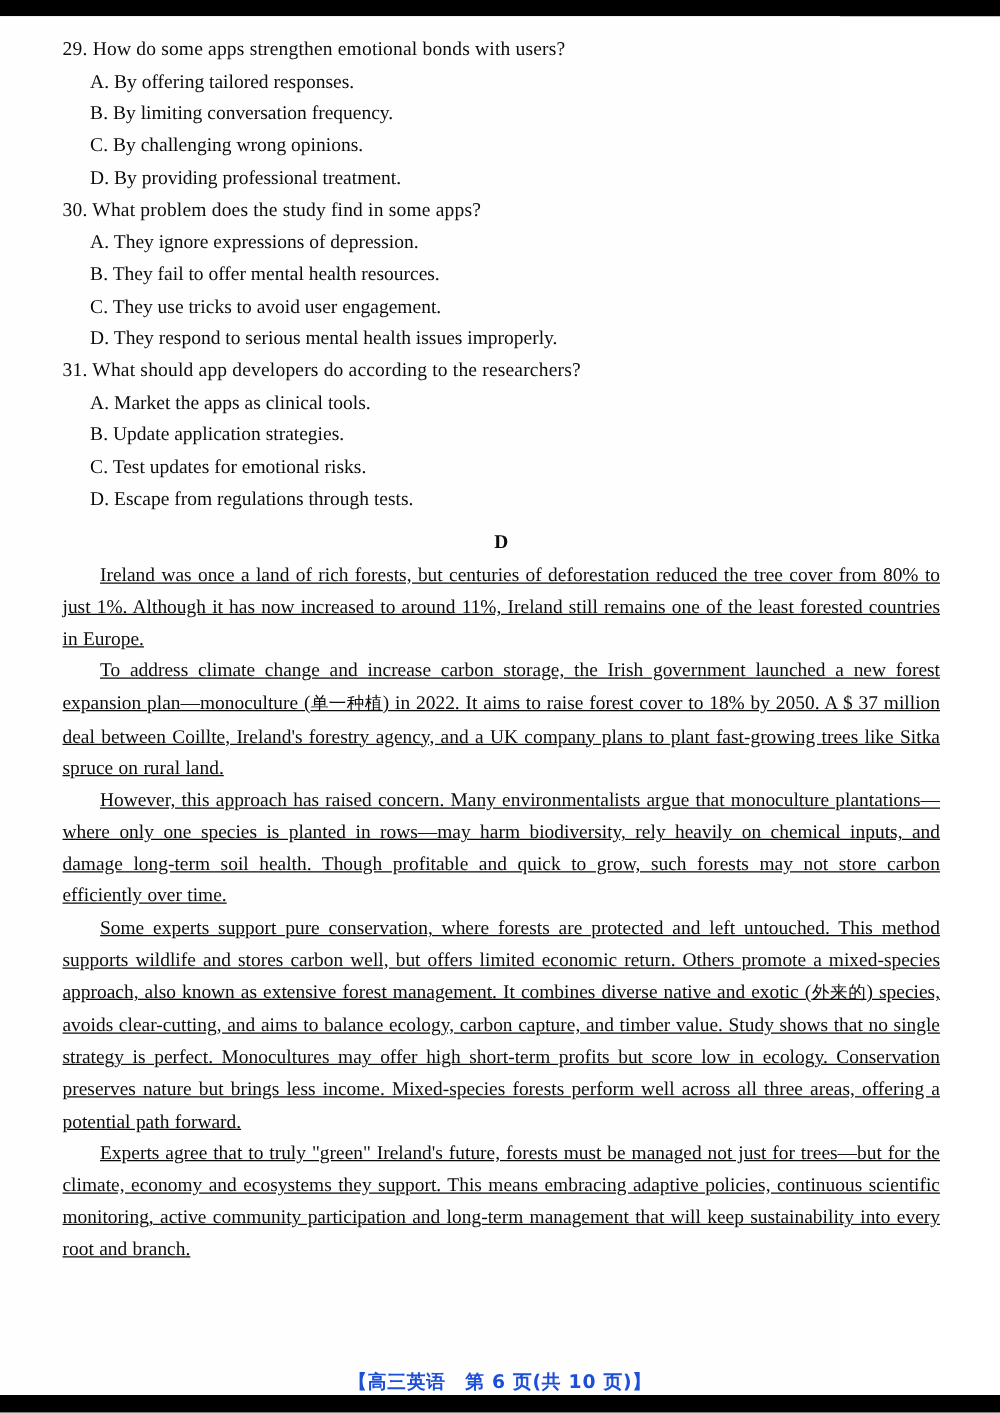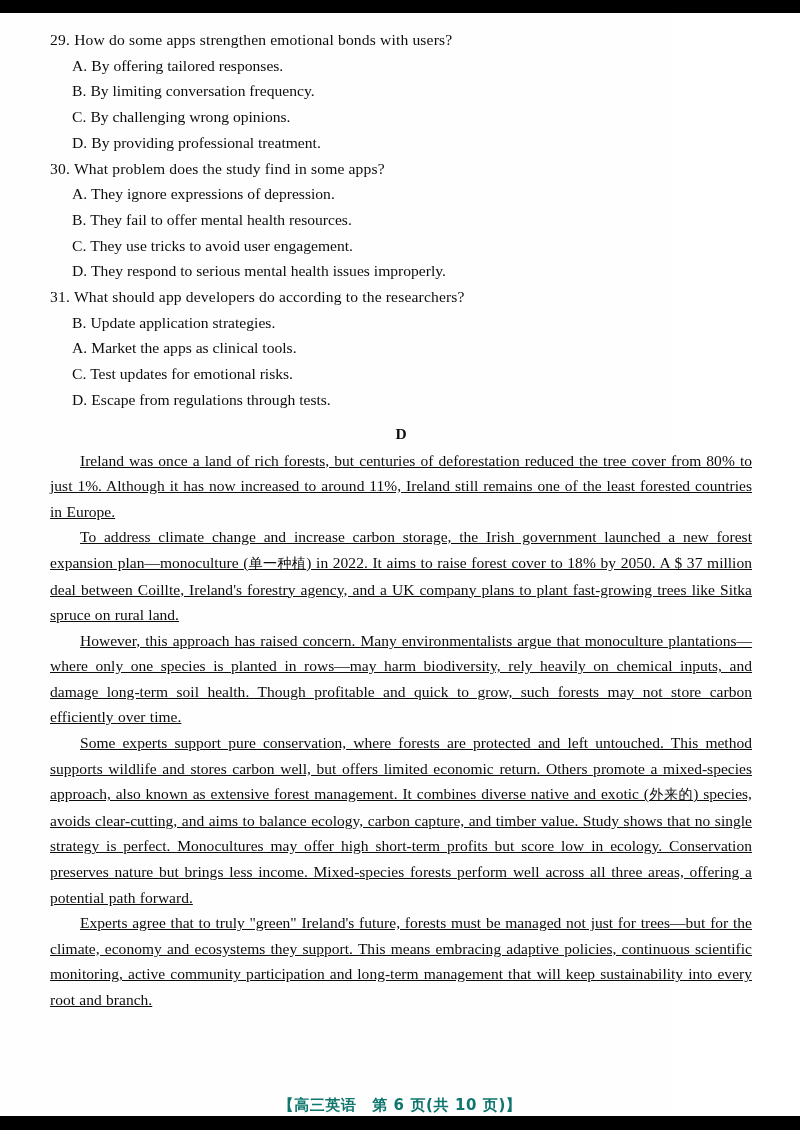--- a/index.html
+++ b/index.html
@@ -97,21 +97,21 @@
   
   .footer {
     position: absolute;
     left: 0;
     top: 1083px;
     width: 800px;
     text-align: center;
     font-family: "DejaVu Sans", "Liberation Sans", sans-serif;
     font-size: 15px;
     font-weight: bold;
-    color: #0f766e;
+    color: #1d4ed8;
     letter-spacing: 0.6px;
   }
 </style>
 </head>
 <body>
 
 <div class="scan-bar top"></div>
 
 <div class="page">
   <div class="content">
@@ -156,26 +156,26 @@
     <div class="q-option">
       <span class="opt-letter">D.</span>
       <span>They respond to serious mental health issues improperly.</span>
     </div>
 
     <div class="question q-stem">
       <span class="q-num">31.</span>
       <span>What should app developers do according to the researchers?</span>
     </div>
     <div class="q-option">
+      <span class="opt-letter">A.</span>
+      <span>Market the apps as clinical tools.</span>
+    </div>
+    <div class="q-option">
       <span class="opt-letter">B.</span>
       <span>Update application strategies.</span>
-    </div>
-    <div class="q-option">
-      <span class="opt-letter">A.</span>
-      <span>Market the apps as clinical tools.</span>
     </div>
     <div class="q-option">
       <span class="opt-letter">C.</span>
       <span>Test updates for emotional risks.</span>
     </div>
     <div class="q-option">
       <span class="opt-letter">D.</span>
       <span>Escape from regulations through tests.</span>
     </div>
 

